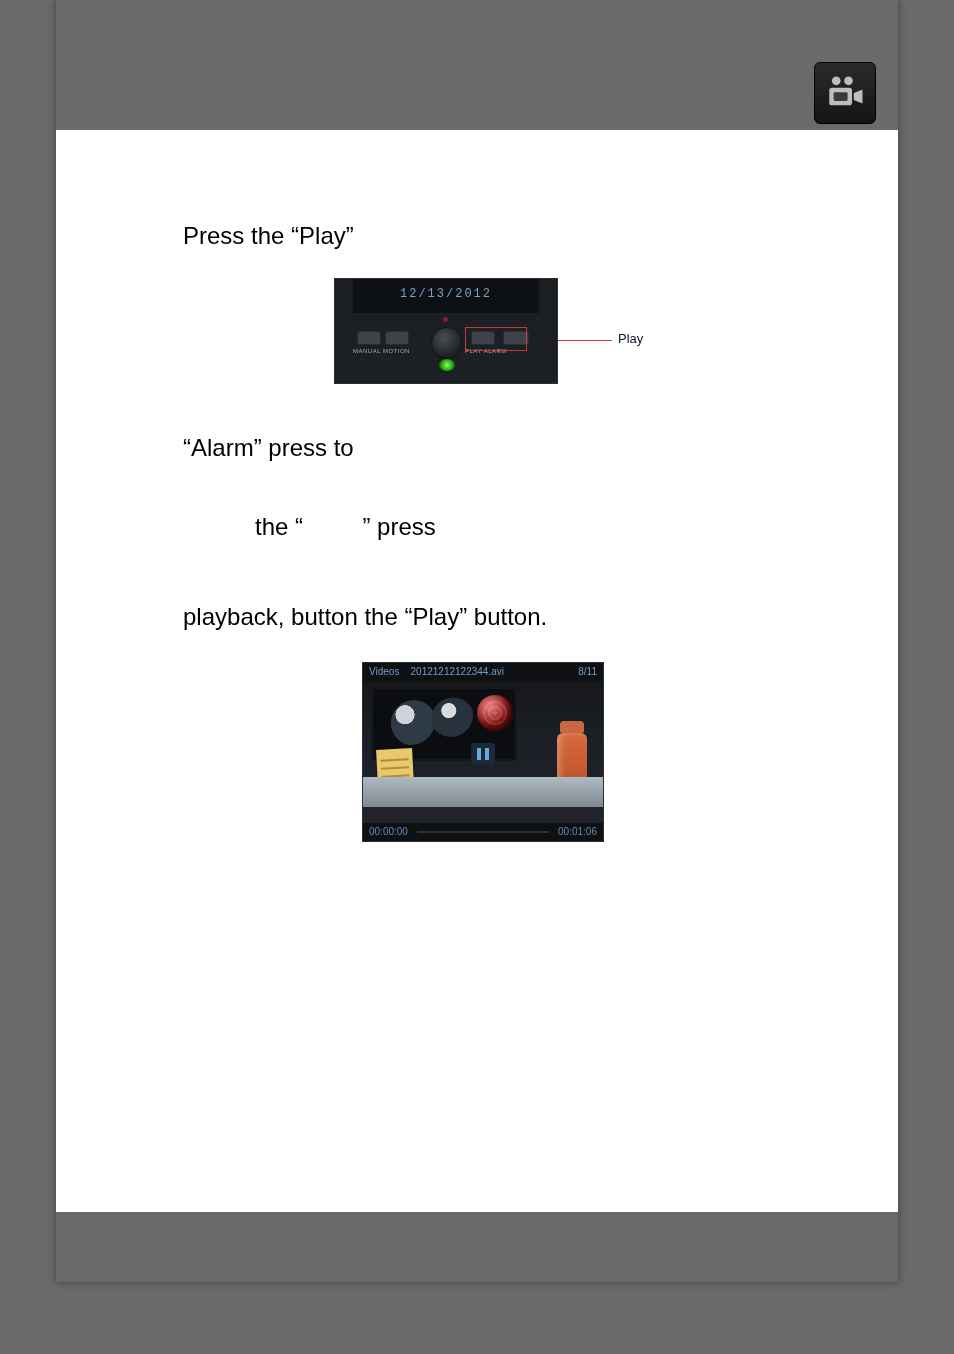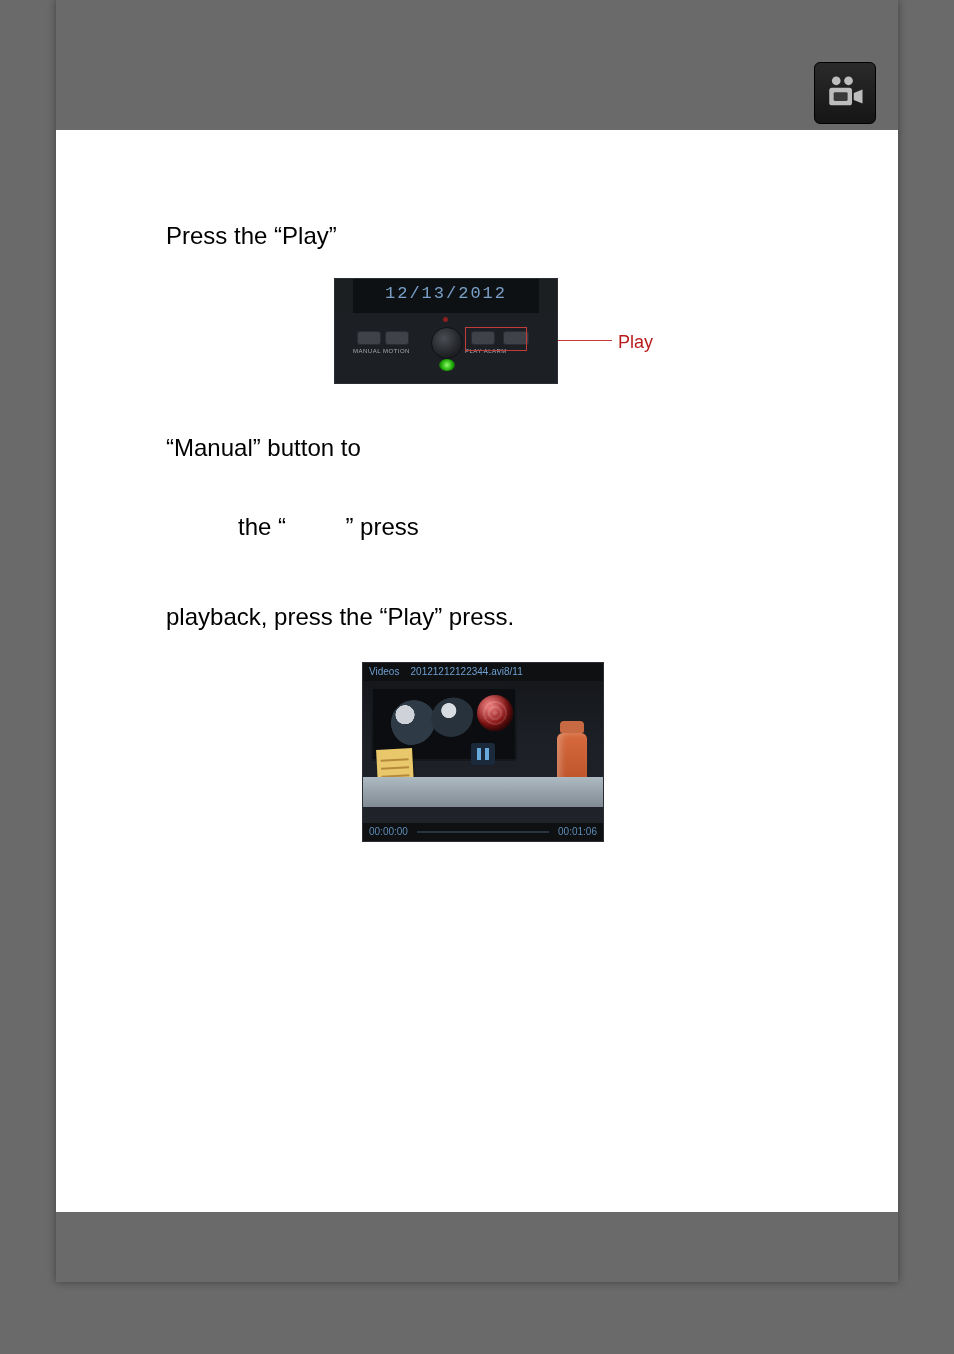--- a/index.html
+++ b/index.html
@@ -50,21 +50,21 @@
   
   .content {
     position: absolute;
     left: 110px;
     top: 220px;
     width: 640px;
     color: #000;
     font-size: 24px;
     line-height: 1.35;
   }
-  .content p { margin: 0 0 18px 0; }
+  .content p { margin: 0 0 18px 17px; }
   .gap-md { height: 28px; }
   .gap-lg  { height: 40px; }
   .indent-mid { padding-left: 72px; }
   .indent-mid2 { padding-left: 150px; }
   
   .fig-row {
     position: relative;
     height: 120px;
     margin: 26px 0 6px 0;
   }
@@ -78,21 +78,21 @@
     border: 1px solid #2b2f33;
     overflow: hidden;
   }
   .fig1 .lcd {
     position:absolute;
     left:18px; top:0; width:186px; height:34px;
     background:#0e1114;
     border-bottom:1px solid #30343a;
     color:#7aa0c8;
     font-family: "Courier New", monospace;
-    font-size:17px; letter-spacing:2px;
+    font-size:12px; letter-spacing:2px;
     text-align:center;
     line-height:30px;
   }
   .fig1 .panel {
     position:absolute; left:0; top:34px; width:100%; height:70px;
     background:#1c1f24;
   }
   .fig1 .btn {
     position:absolute; top:18px; width:22px; height:12px;
     background:#404249; border-radius:3px;
@@ -126,21 +126,21 @@
   .fig1 .hl {
     position:absolute; left:130px; top:14px; width:60px; height:22px;
     border:1px solid #c23b3b;
   }
   .leader {
     position:absolute; left:392px; top:62px; width:54px; height:1px;
     background:#c23b3b;
   }
   .play-label {
     position:absolute; left:452px; top:52px;
-    font-size:18px; color:#b91c1c;
+    font-size:13px; color:#0f172a;
   }
   
   .fig2-wrap {
     position:relative;
     height:190px;
     margin-top:28px;
   }
   .fig2 {
     position:absolute;
     left:196px; top:0;
@@ -150,21 +150,21 @@
     overflow:hidden;
   }
   .fig2 .titlebar {
     position:absolute; left:0; top:0; width:100%; height:18px;
     background:#0e1012;
     color:#6f9fcf;
     font-size:10px;
     line-height:18px;
     padding:0 6px;
     box-sizing:border-box;
-    display:flex; justify-content:flex-start;
+    display:flex; justify-content:space-between;
   }
   .fig2 .scene {
     position:absolute; left:0; top:18px; width:100%; height:142px;
     background:linear-gradient(#15171b 0%, #1c1f25 40%, #20232a 100%);
   }
   .fig2 .monitor {
     position:absolute; left:8px; top:6px; width:142px; height:70px;
     background:#0b0d10; border:2px solid #15181d; border-radius:3px;
     overflow:hidden;
   }
@@ -284,31 +284,31 @@
             <div class="label l2">PLAY      ALARM</div>
             <div class="hl"></div>
           </div>
         </div>
         <div class="leader"></div>
         <div class="play-label">Play</div>
       </div>
 
       <div class="gap-md"></div>
 
-      <p>“Manual” button to</p>
+      <p>“Alarm” press to</p>
       <div class="gap-md"></div>
 
       <p class="indent-mid">
         <span>the “</span>
         <span style="display:inline-block; width:46px;"></span>
         <span>” press</span>
       </p>
       <div class="gap-lg"></div>
 
-      <p>playback, press the “Play” press.</p>
+      <p>playback, button the “Play” button.</p>
 
 
       <div class="fig2-wrap">
         <div class="fig2">
           <div class="titlebar">
             <span>
               <span>Videos</span>
               &nbsp;&nbsp;
               <span>20121212122344.avi</span>
             </span>

